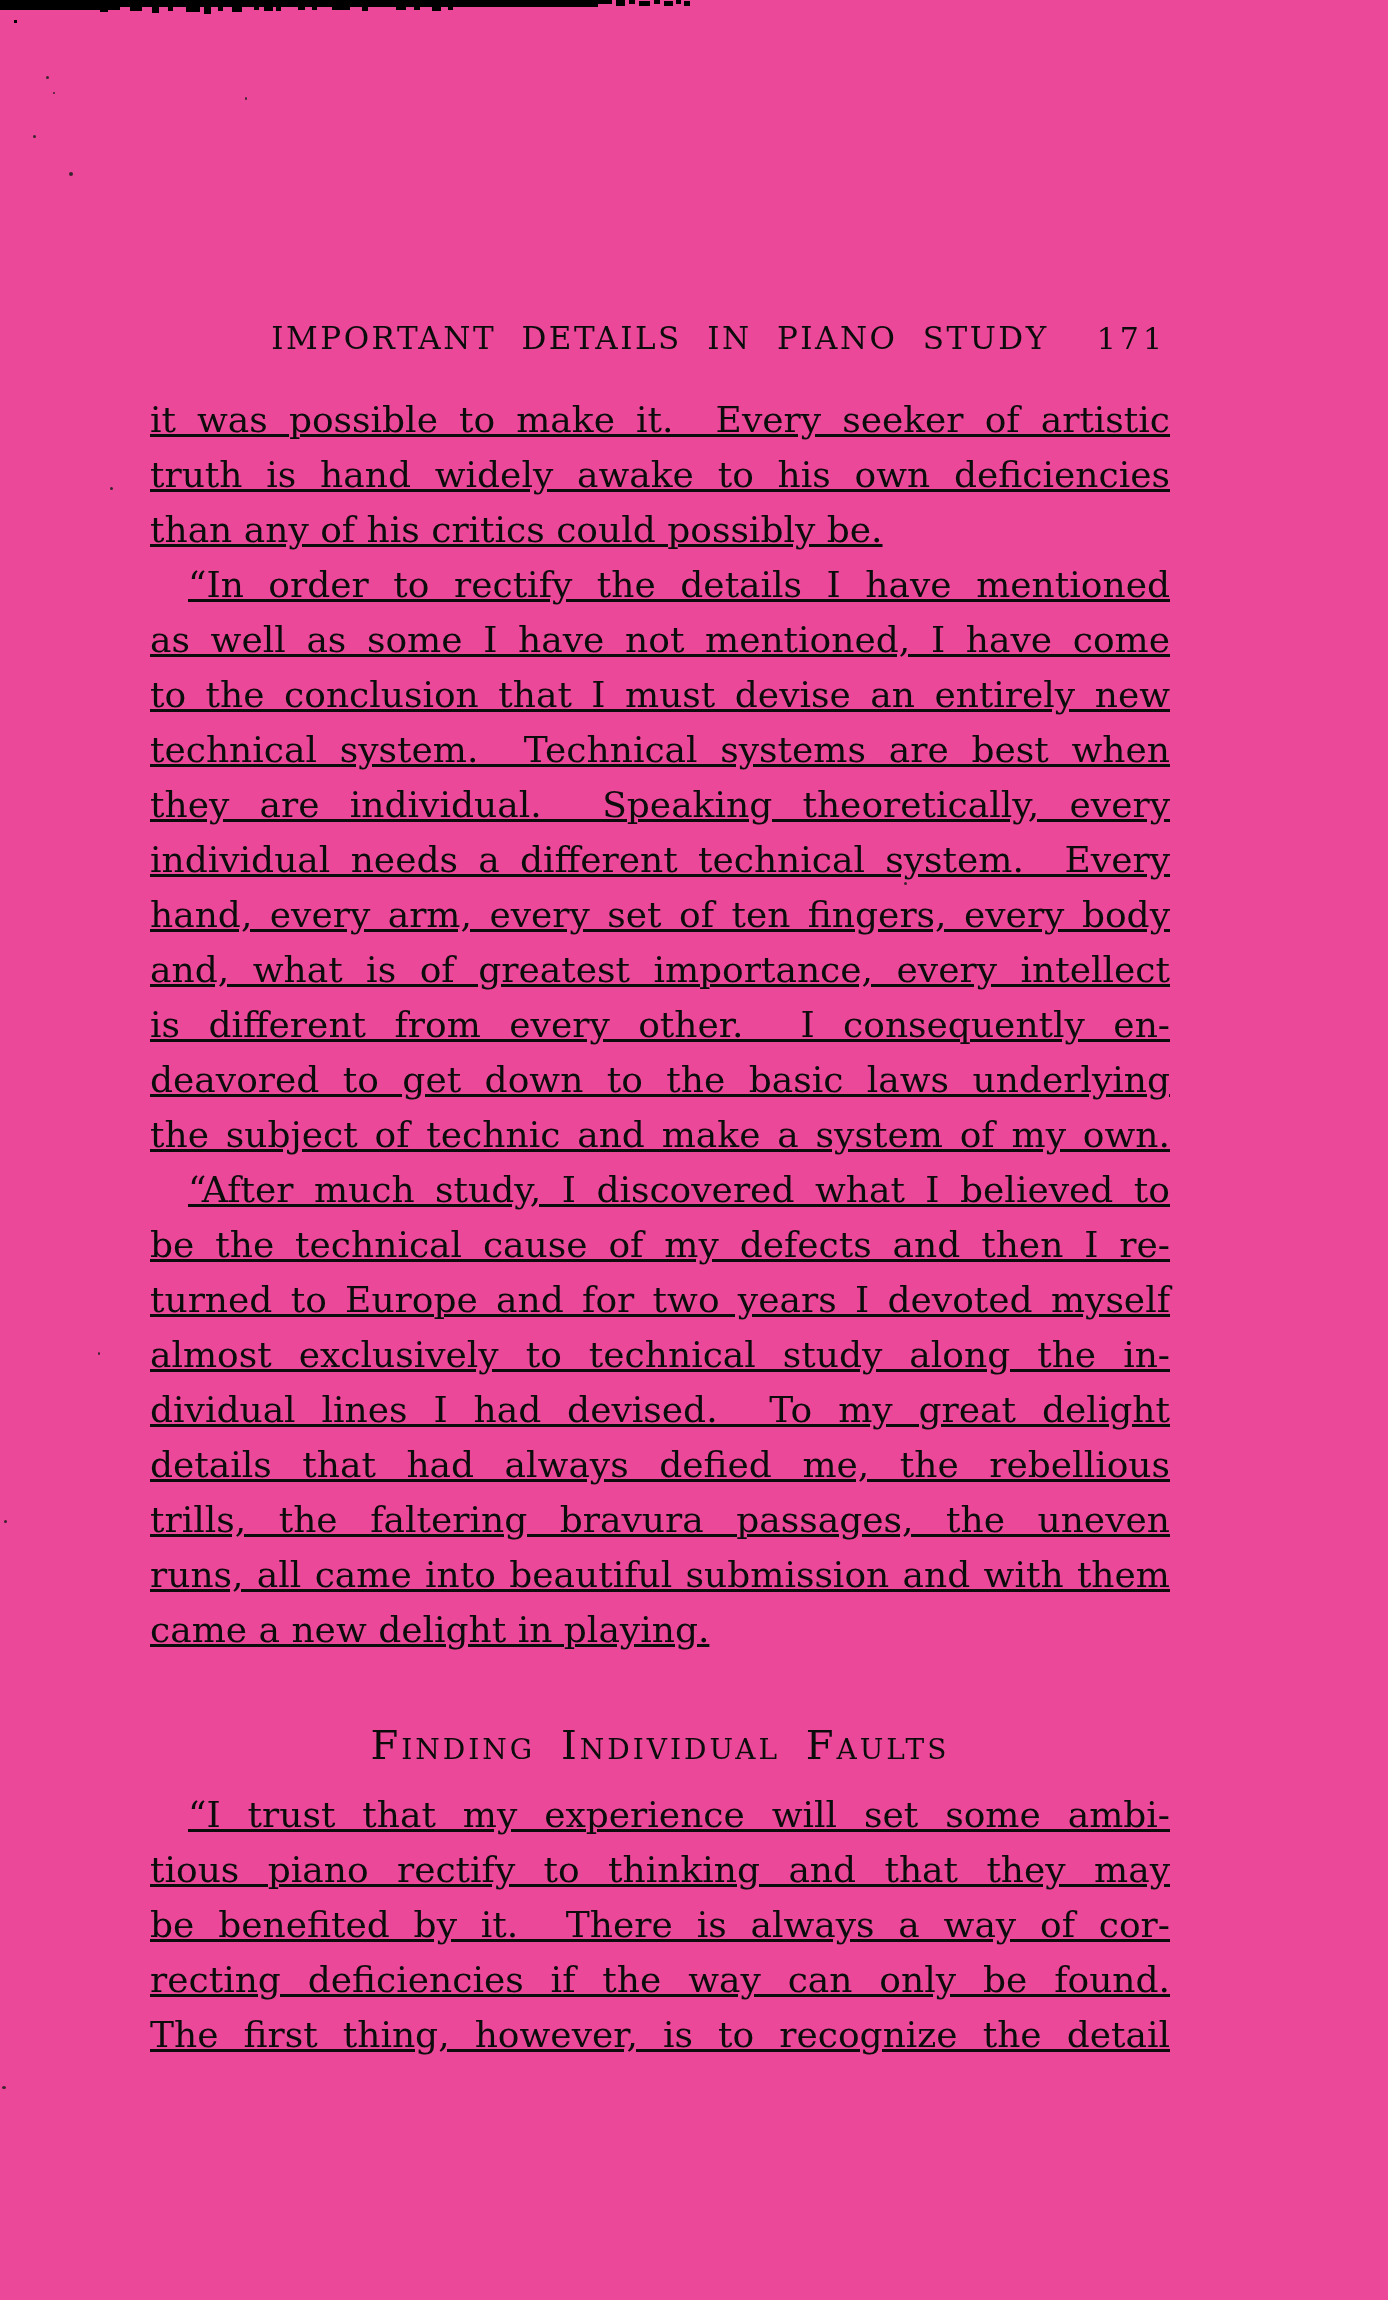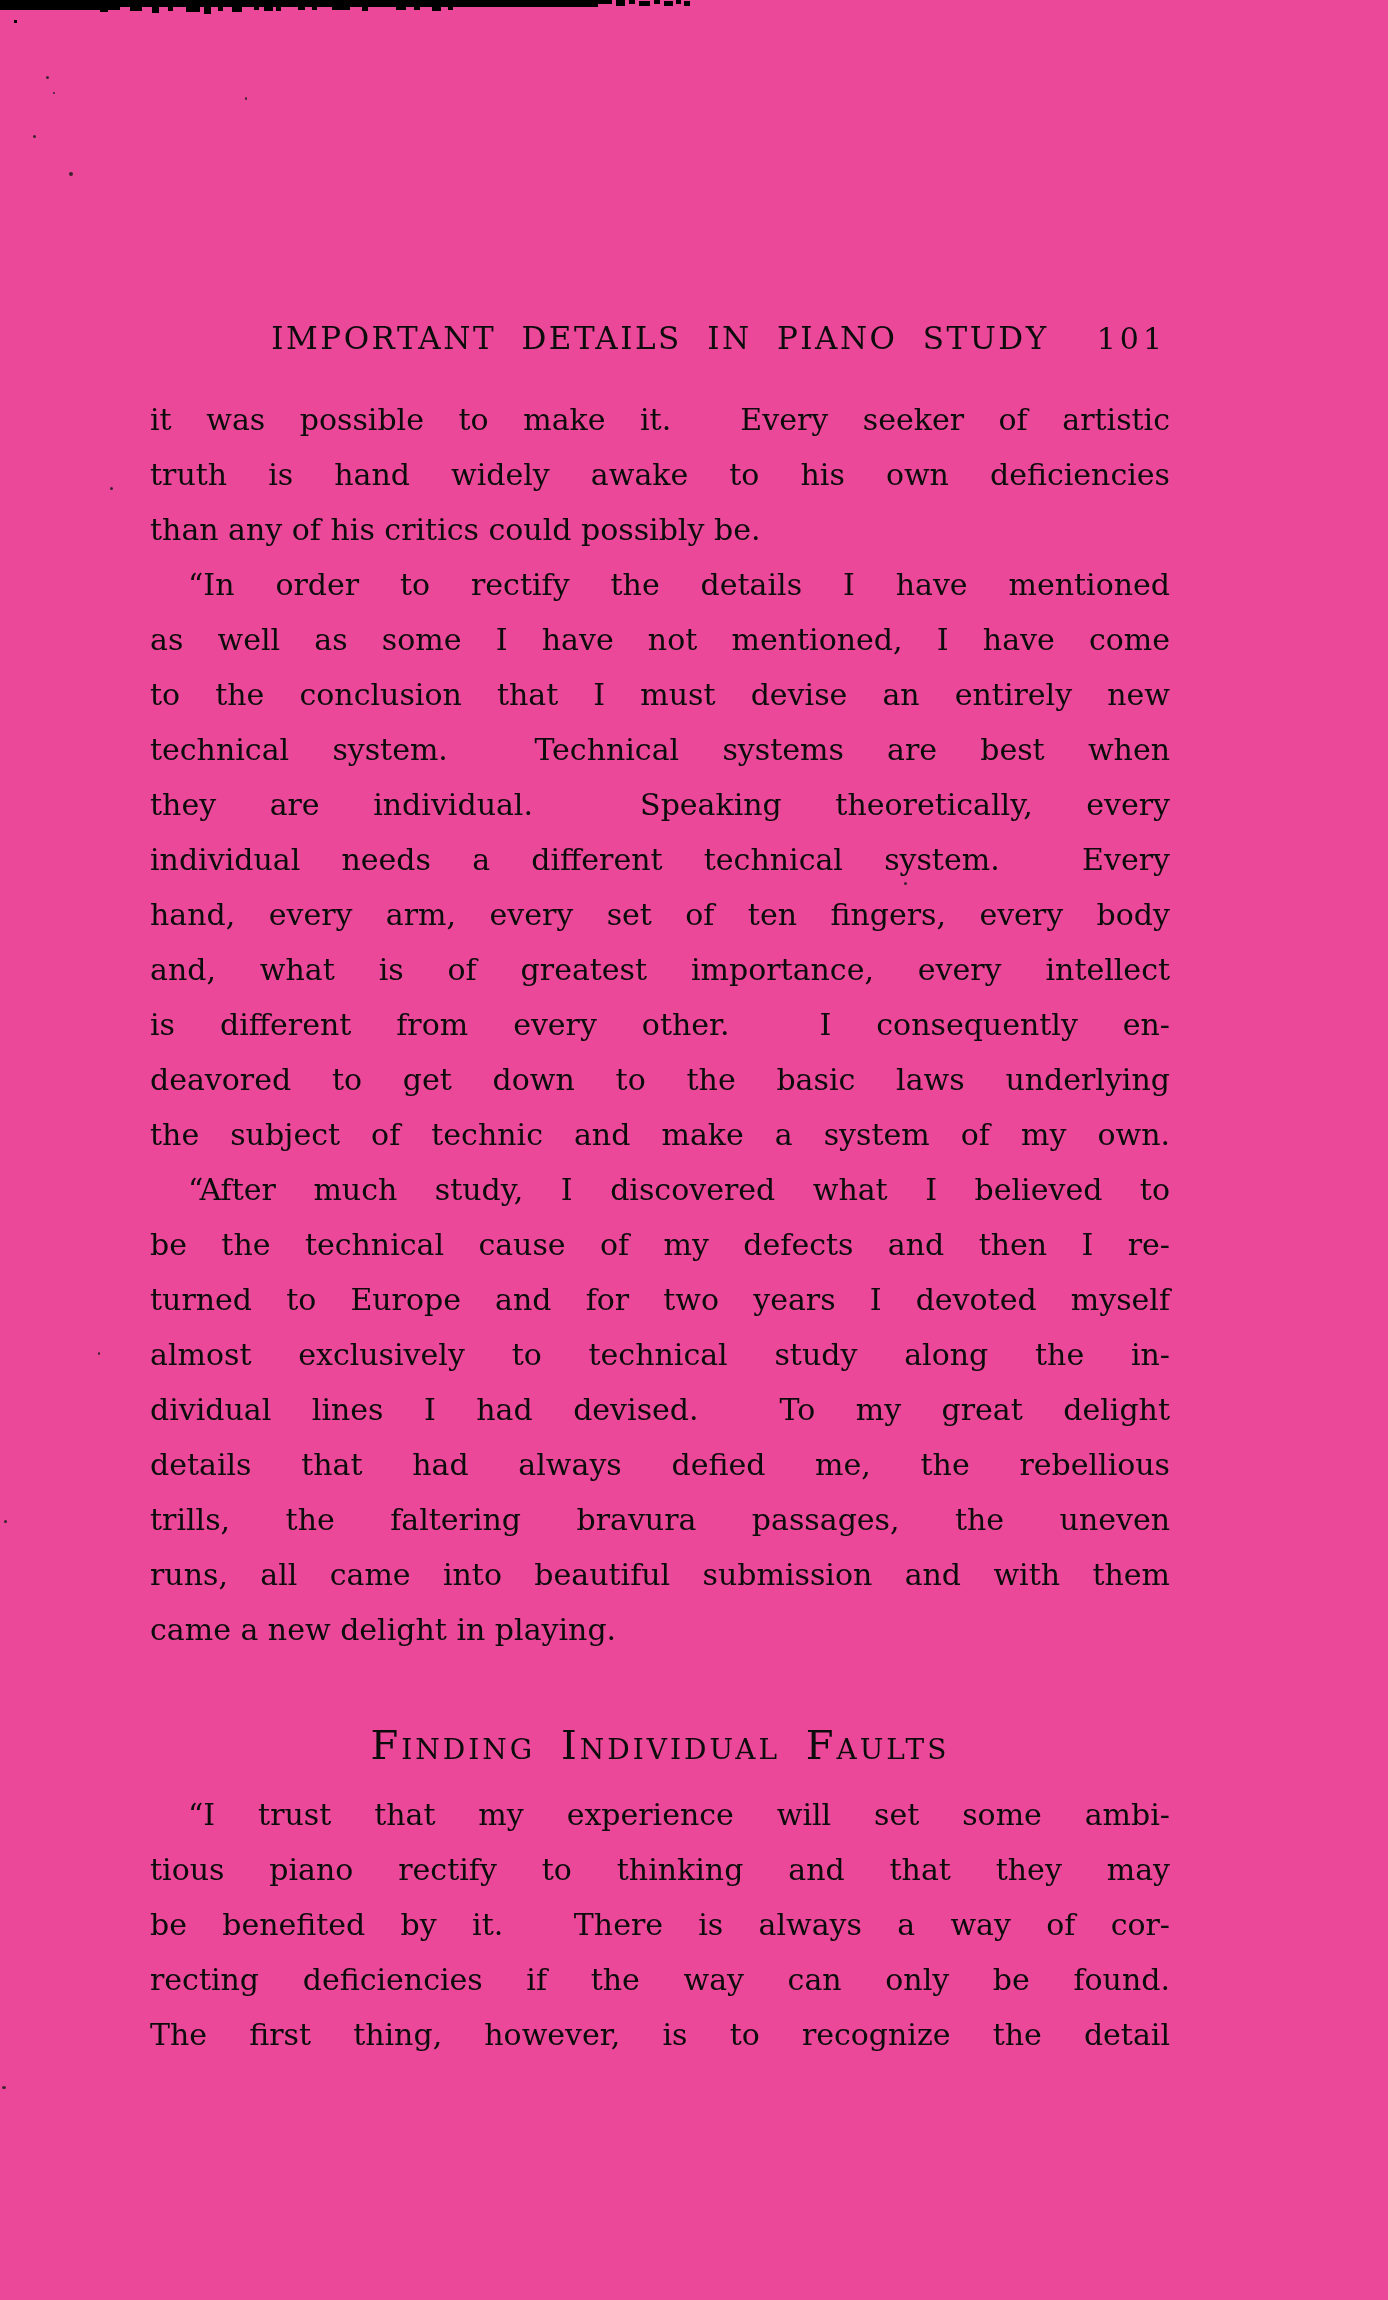--- a/index.html
+++ b/index.html
@@ -32,25 +32,26 @@
   }
 
   
   .text-block {
     position: absolute;
     left: 150px; top: 392px; width: 1020px;
   }
   .paragraph { margin: 0; }
   .line {
     width: 1020px;
-    font-size: 30px;
+    font-size: 36px;
     line-height: 55px;
     text-align: justify;
     text-align-last: justify;
     white-space: pre-wrap;
+    text-decoration: underline;
   }
   .line.no-just { text-align-last: left; }
   .line.indent { text-indent: 38px; }
 
   .section-heading {
     width: 1020px;
     margin-top: 60px;
     margin-bottom: 14px;
     line-height: 56px;
     text-align: center;
@@ -103,21 +104,21 @@
       <rect x="654" y="0" width="6" height="4"></rect>
       <rect x="664" y="1" width="9" height="5"></rect>
       <rect x="676" y="0" width="5" height="4"></rect>
       <rect x="684" y="1" width="6" height="5"></rect>
       <rect x="14" y="20" width="3" height="3"></rect>
     </g>
   </svg>
 
   <div class="running-header">
     <span>IMPORTANT DETAILS IN PIANO STUDY</span>
-    <span class="page-number">101</span>
+    <span class="page-number">171</span>
   </div>
 
   <div class="text-block">
       <div class="paragraph">
         <div class="line">it was possible to make it.  Every seeker of artistic</div>
         <div class="line">truth is hand widely awake to his own deficiencies</div>
         <div class="line no-just">than any of his critics could possibly be.</div>
       </div>
       <div class="paragraph">
         <div class="line indent">“In order to rectify the details I have mentioned</div>

